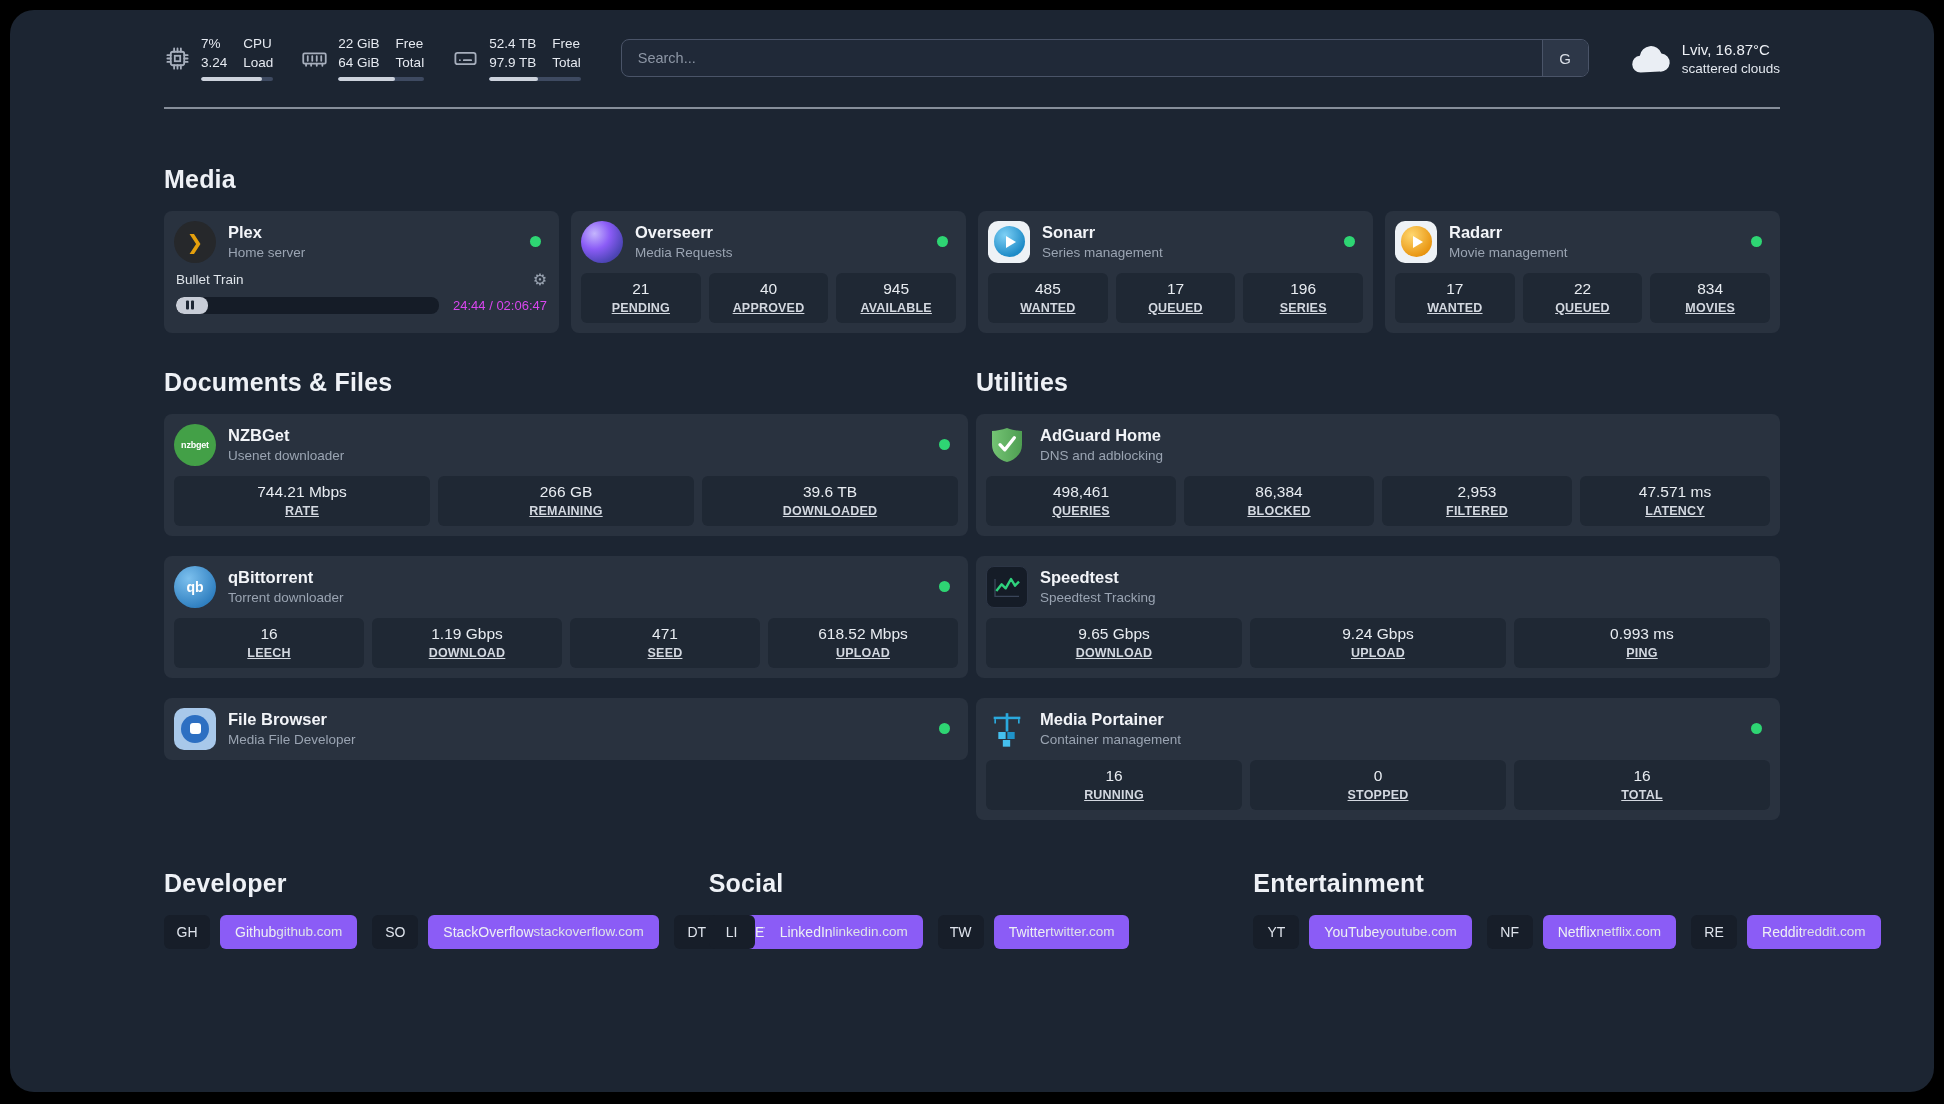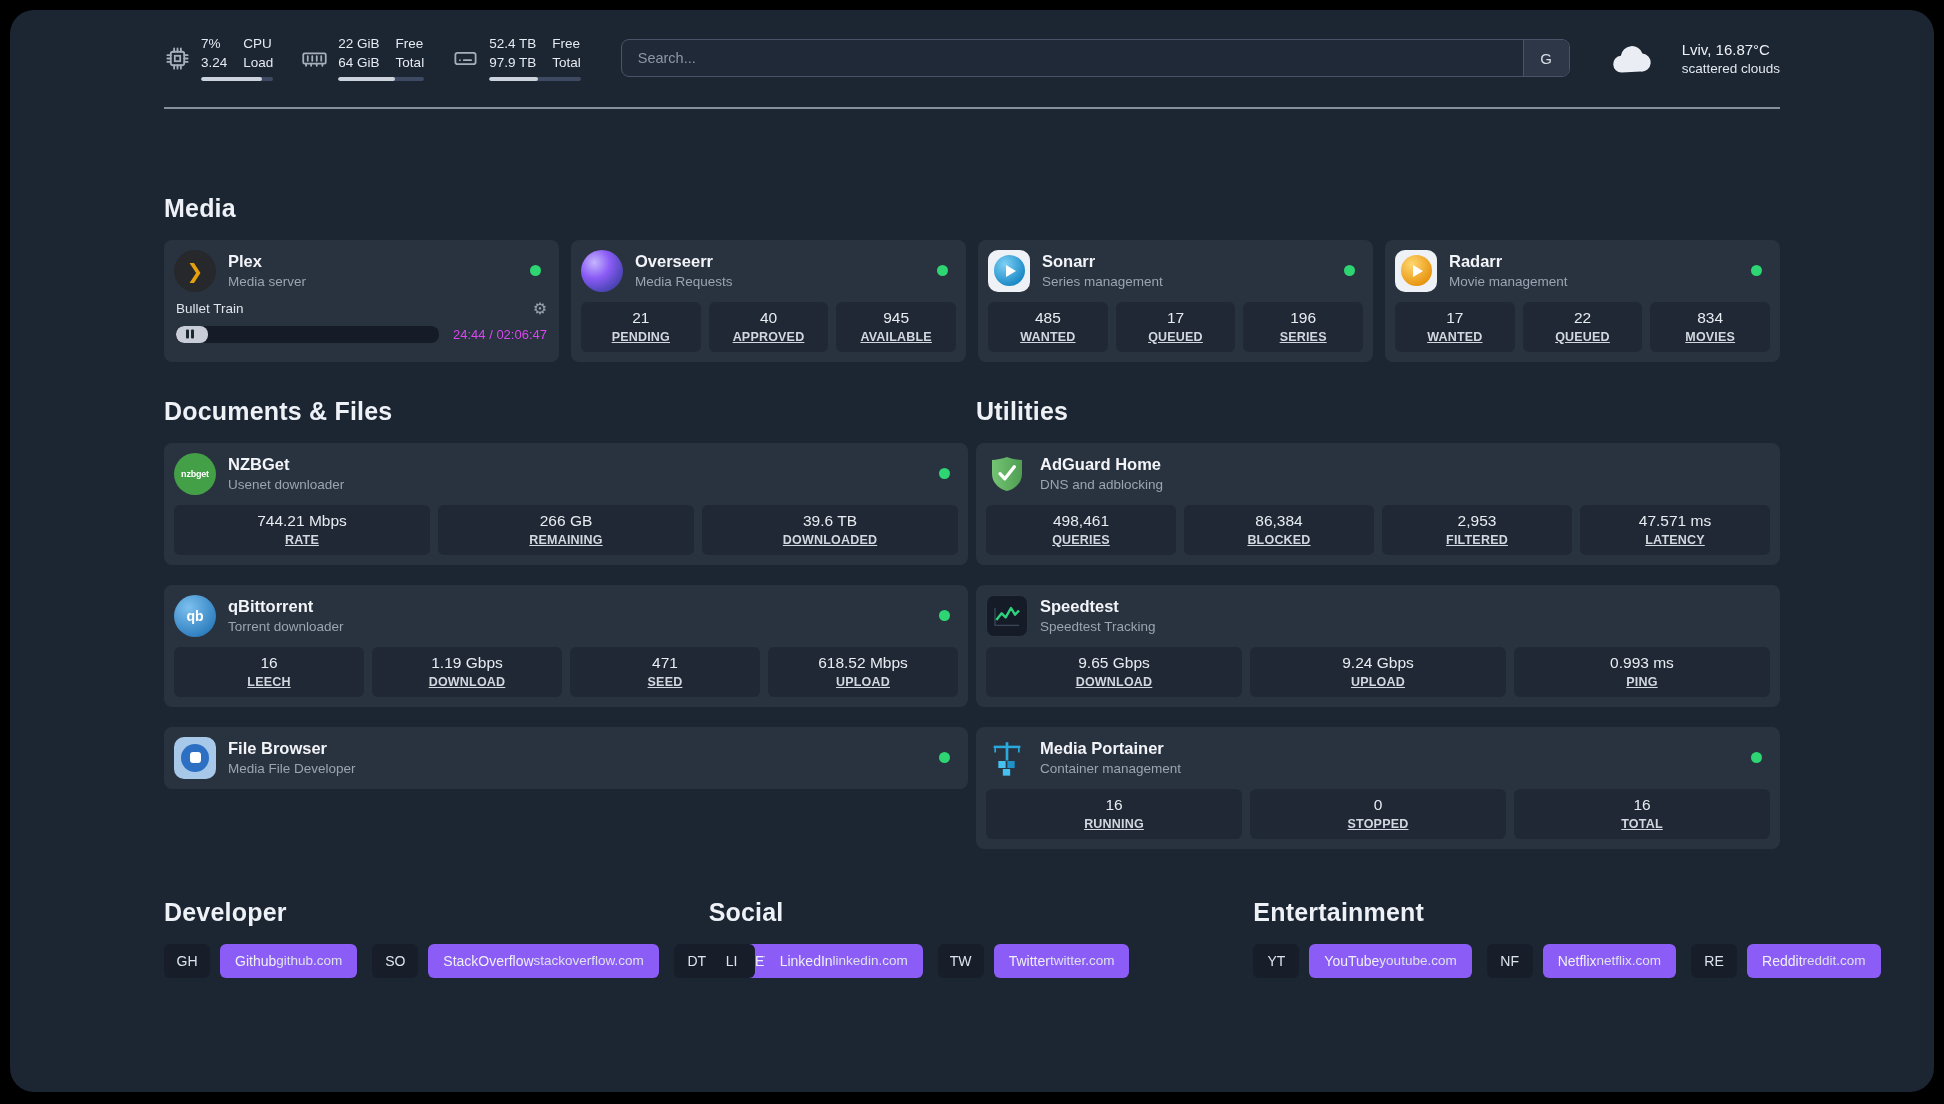--- a/index.html
+++ b/index.html
@@ -23,30 +23,30 @@
   .search { flex:1; margin:0 40px; display:flex; height:38px;
             border:1.5px solid #4a5468; border-radius:8px; overflow:hidden; background:#202938; }
   .search input { flex:1; background:transparent; border:none; outline:none;
                   color:#dfe4ea; padding:0 16px; font-size:14.5px;
                   font-family:"Liberation Sans","DejaVu Sans",sans-serif; }
   .search input::placeholder { color:#8d96a5; }
   .search-engine { width:46px; display:flex; align-items:center; justify-content:center;
                    background:#2d3748; border-left:1.5px solid #4a5468;
                    color:#d9dee6; font-size:15px; cursor:pointer; }
 
-  .weather { display:flex; gap:28px; align-items:center; }
+  .weather { display:flex; gap:9px; align-items:center; }
   .weather-icon { width:44px; height:34px; }
   .weather-loc { font-size:15px; color:#eef1f6; }
   .weather-cond { font-size:13.5px; color:#e2e7ee; margin-top:3px; }
 
   .divider { margin-top:26px; border-top:2px solid rgba(222,230,240,0.55); }
 
   
   .section-title { font-size:25px; font-weight:600; color:#eef1f6; letter-spacing:0.2px; line-height:31px; }
-  .media-section { margin-top:84px; }
+  .media-section { margin-top:55px; }
   .cards-row { display:flex; gap:12px; margin-top:16px; }
   .cards-row > .card { flex:1; }
 
   .card { background:#29323f; border-radius:8px; padding:10px; }
   .card-header { display:flex; align-items:center; gap:12px; }
   .app-icon { width:42px; height:42px; flex:none; display:flex; align-items:center; justify-content:center; }
   .card-titles { flex:1; min-width:0; }
   .card-name { font-size:16.5px; font-weight:600; color:#f2f4f8; }
   .card-sub { font-size:13.5px; color:#9aa4b2; margin-top:3px; }
   .status-dot { width:11px; height:11px; border-radius:50%; background:#2ed573; margin-right:8px; flex:none; }
@@ -203,21 +203,21 @@
     <h2 class="section-title">Media</h2>
     <div class="cards-row">
 
       <div class="card">
         <div class="card-header">
           <div class="app-icon icon-plex">
             <span>❯</span>
           </div>
           <div class="card-titles">
             <div class="card-name">Plex</div>
-            <div class="card-sub">Media server</div>
+            <div class="card-sub">Home server</div>
           </div>
           <span class="status-dot"></span>
         </div>
         <div class="player-row">
           <span class="player-track">Bullet Train</span>
           <span class="gear">⚙</span>
         </div>
         <div class="player-bar-row">
           <div class="player-bar">
             <div class="player-bar-fill" style="width: 12%;"></div>

